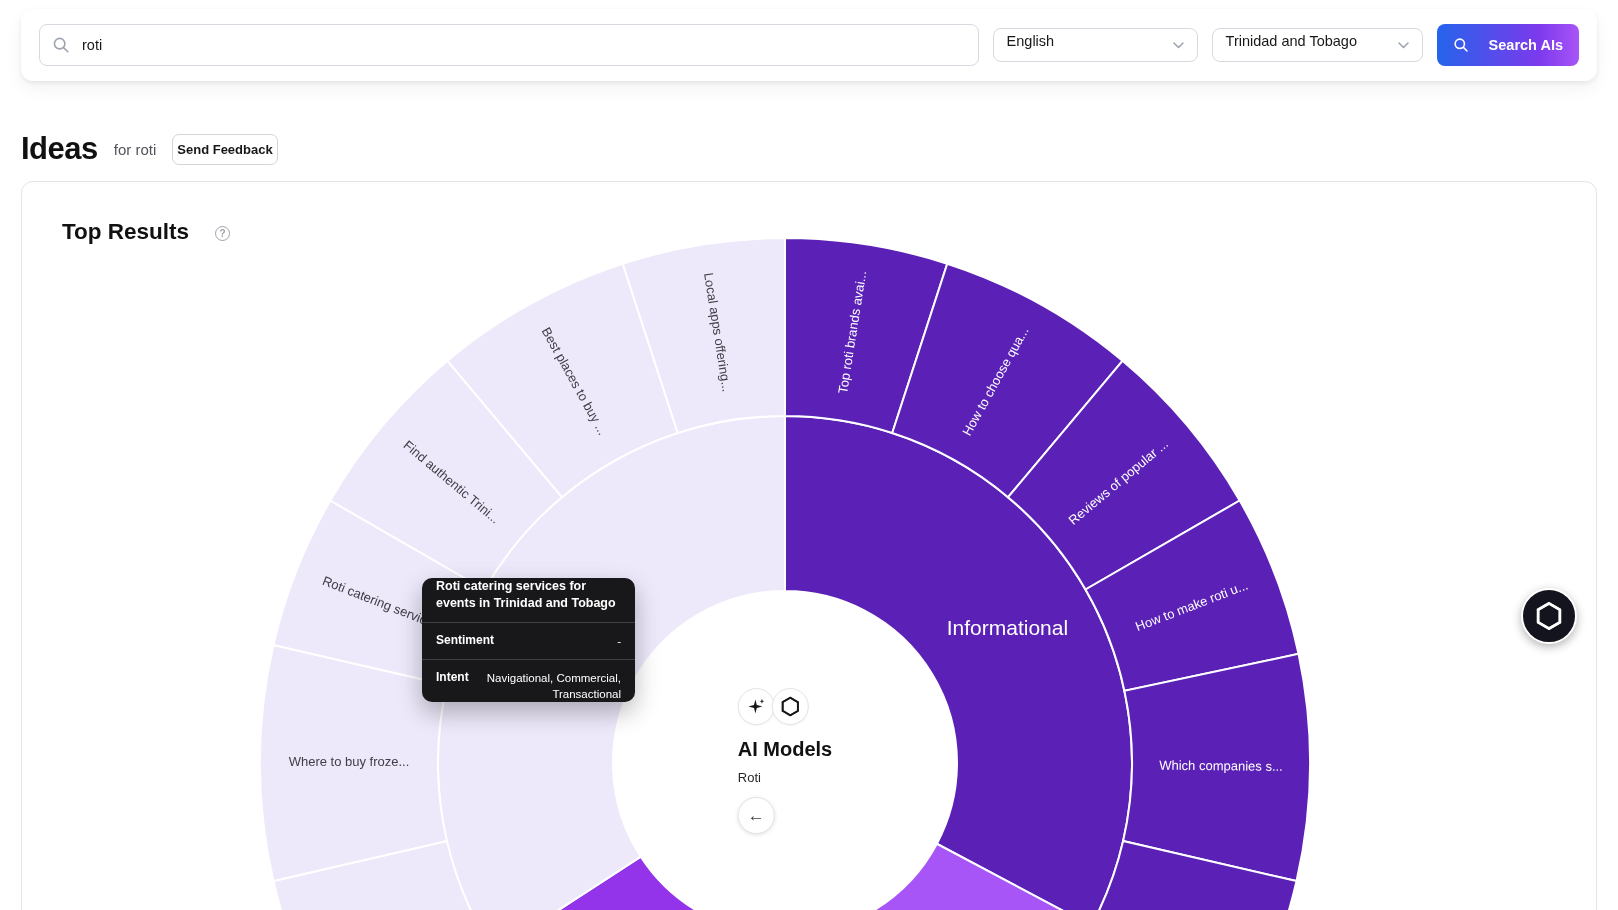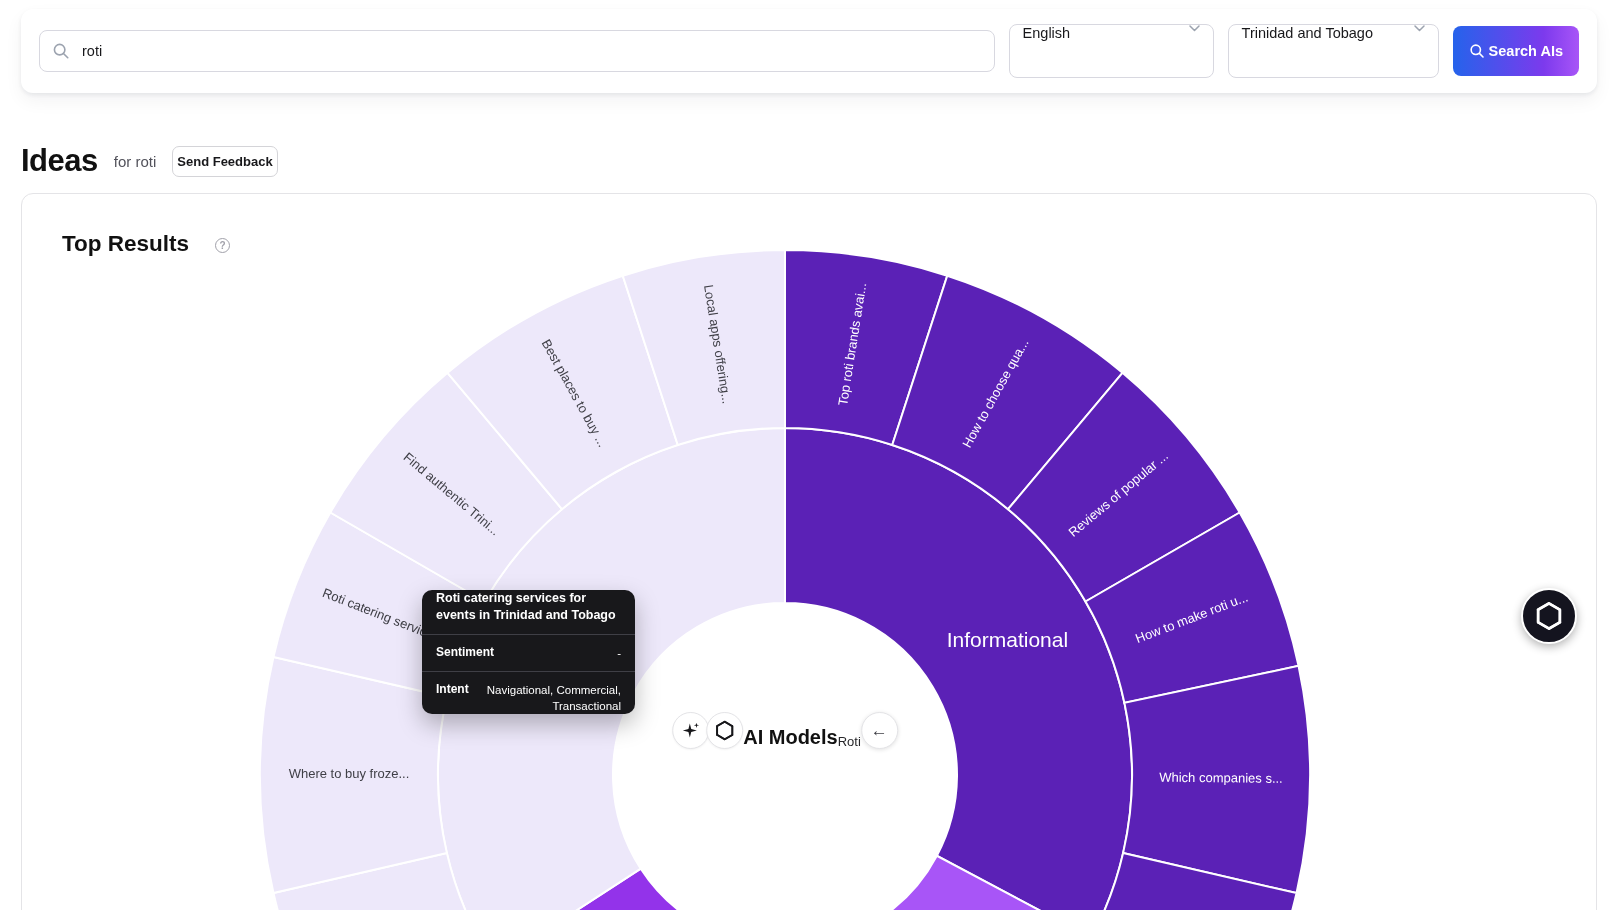--- a/index.html
+++ b/index.html
@@ -7,26 +7,26 @@
   body { background: #fff; font-family: "Liberation Sans", sans-serif; color: #18181B; }
 
   
   .topbar { display: flex; align-items: center; gap: 14px; margin: 9px 21px 0;
     padding: 15px 18px; background: #fff; border-radius: 12px;
     box-shadow: 0 2px 4px rgba(16,24,40,.07), 0 8px 18px rgba(16,24,40,.05); }
   .search-box { flex: 1; display: flex; align-items: center; gap: 10px; height: 42px;
     border: 1px solid #D8D8E0; border-radius: 8px; padding: 0 12px; background: #fff; }
   .search-box input { border: none; outline: none; flex: 1; font-size: 14.5px;
     font-family: inherit; color: #18181B; background: transparent; }
-  .select { display: flex; align-items: flex-start; justify-content: space-between; height: 54px;
-    border: 1px solid #D8D8E0; border-radius: 8px; padding: 0 13px; font-size: 14.5px;
+  .select { display: flex; align-items: flex-end; justify-content: space-between; height: 34px;
+    border: 1px solid #D8D8E0; border-radius: 8px; padding: 12px 13px; font-size: 14.5px;
     color: #18181B; cursor: pointer; background: #fff; }
   .select.lang { width: 205px; }
   .select.country { width: 211px; }
-  .btn-search-ais { display: flex; align-items: center; gap: 4px; height: 50px; padding: 0 16px;
+  .btn-search-ais { display: flex; align-items: center; gap: 20px; height: 42px; padding: 0 16px;
     border: none; border-radius: 8px; cursor: pointer; color: #fff; font-weight: 700;
     font-size: 14.5px; font-family: inherit;
     background: linear-gradient(90deg, #2563EB 0%, #7C3AED 72%, #A855F7 100%); }
 
   
   .ideas-row { display: flex; align-items: center; margin: 50px 21px 12px; gap: 16px; }
   h1 { font-size: 31px; font-weight: 800; margin: 0; letter-spacing: -0.5px; color: #111; }
   .for-sub { font-size: 15px; color: #52525B; }
   .btn-feedback { height: 31px; padding: 0 4px; border: 1px solid #D4D4D8; background: #fff;
     border-radius: 7px; font-size: 13px; font-weight: 600; color: #18181B;
@@ -40,21 +40,21 @@
   h2 { font-size: 22.5px; font-weight: 800; margin: 17px; color: #111; }
   .help { width: 15px; height: 15px; border: 1.5px solid #A1A1AA; border-radius: 50%;
     color: #A1A1AA; font-size: 10px; font-weight: 700; display: flex; align-items: center;
     justify-content: center; margin-top: 3px; }
 
   #sunburst { position: absolute; left: 0; top: 0; z-index: 1; }
   #sunburst text { font-family: "Liberation Sans", sans-serif; }
 
   
   .center-overlay { position: absolute; left: 763px; top: 506px; transform: translateX(-50%);
-    display: flex; flex-direction: row; align-items: flex-end; z-index: 2; }
+    display: flex; flex-direction: column; align-items: flex-start; z-index: 2; }
   .model-icons { display: flex; }
   .model-icon { width: 37px; height: 37px; border-radius: 50%; background: #fff;
     border: 1px solid #E4E4E7; display: flex; align-items: center; justify-content: center;
     box-shadow: 0 1px 2px rgba(0,0,0,.05); }
   .model-icon + .model-icon { margin-left: -3px; }
   .center-title { font-size: 20px; font-weight: 700; margin-top: 13px; color: #111; }
   .center-sub { font-size: 13px; margin-top: 9px; color: #27272A; }
   .btn-back { width: 37px; height: 37px; border-radius: 50%; background: #fff;
     border: 1px solid #E4E4E7; box-shadow: 0 1px 4px rgba(0,0,0,.12); margin-top: 12px;
     font-size: 17px; color: #3F3F46; display: flex; align-items: center; justify-content: center;

